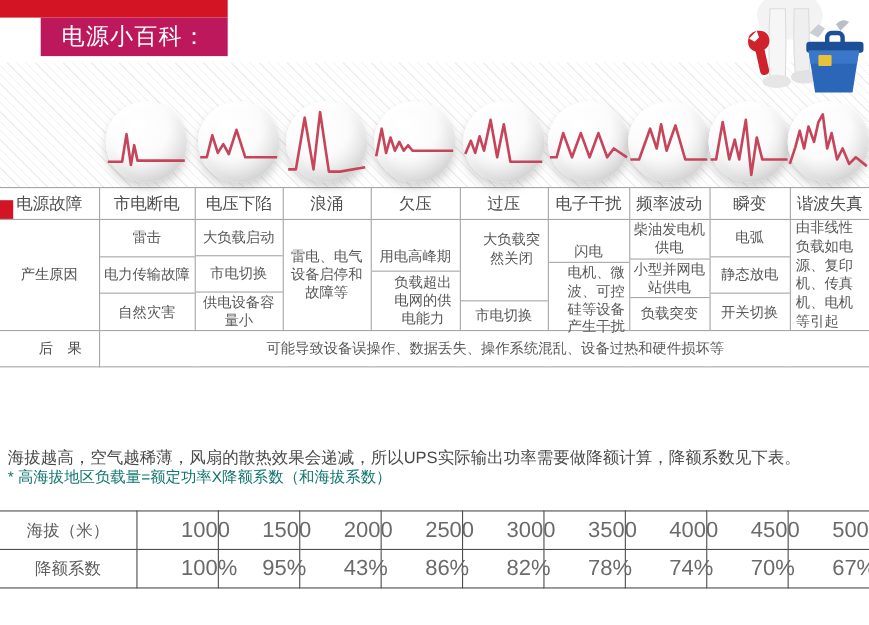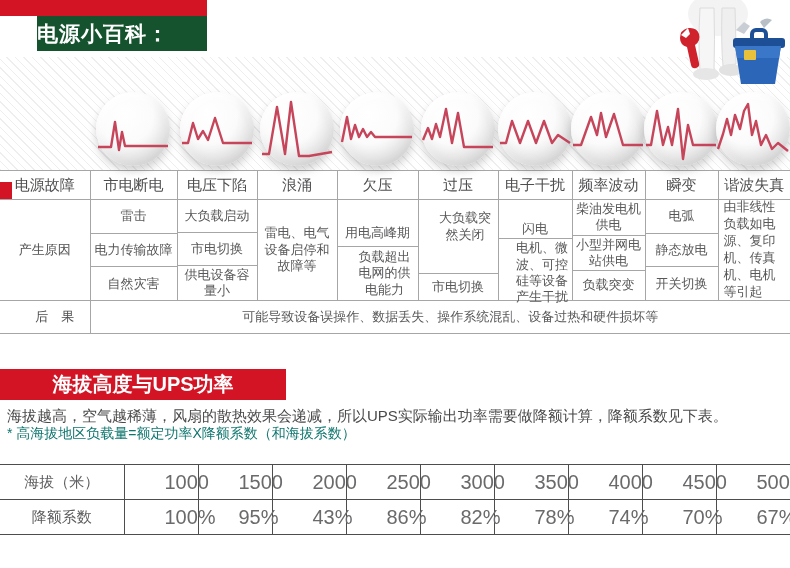--- a/index.html
+++ b/index.html
@@ -1,22 +1,22 @@
 <!DOCTYPE html>
 <html><head>
 <meta charset="utf-8">
 <style>
   * { margin:0; padding:0; box-sizing:border-box; }
   body { background:#fff; font-family:"Liberation Sans","DejaVu Sans",sans-serif; }
   .page { position:relative; width:790px; height:568px; background:#fff; overflow:hidden; }
 
   
   .banner-strip { position:absolute; left:0; top:0; width:207px; height:16px; background:#d21424; }
-  .banner-box   { position:absolute; left:37px; top:16px; width:170px; height:35px; background:#14532d;
-                  color:#fff; font-size:21px; font-weight:bold; line-height:35px;
+  .banner-box   { position:absolute; left:37px; top:16px; width:170px; height:35px; background:#be185d;
+                  color:#fff; font-size:21px; font-weight:normal; text-align:center; line-height:35px;
                   letter-spacing:1px; }
 
   
   .hatch { position:absolute; left:0; top:57px; width:790px; height:113px;
            background-image:repeating-linear-gradient(45deg, rgba(150,150,150,0.16) 0px,
              rgba(150,150,150,0.16) 1px, transparent 1px, transparent 6px); }
 
   
   .figure { position:absolute; right:0; top:0; width:150px; height:92px; z-index:3; }
 
@@ -221,21 +221,20 @@
         <div class="single tl">由非线性负载如电源、复印机、传真机、电机等引起</div>
       </td>
     </tr>
     <tr class="result-row">
       <td class="result-label">后　果</td>
       <td class="result-text" colspan="9">可能导致设备误操作、数据丢失、操作系统混乱、设备过热和硬件损坏等</td>
     </tr>
   </tbody>
     </table>
 
-  <div class="banner2">海拔高度与UPS功率</div>
   <div class="intro">海拔越高，空气越稀薄，风扇的散热效果会递减，所以UPS实际输出功率需要做降额计算，降额系数见下表。</div>
   <div class="note">* 高海拔地区负载量=额定功率X降额系数（和海拔系数）</div>
 
   <table class="alt-table">
     <colgroup>
       <col style="width:124px">
         <col style="width:74px">
         <col style="width:74px">
         <col style="width:74px">
       <col style="width:74px">

